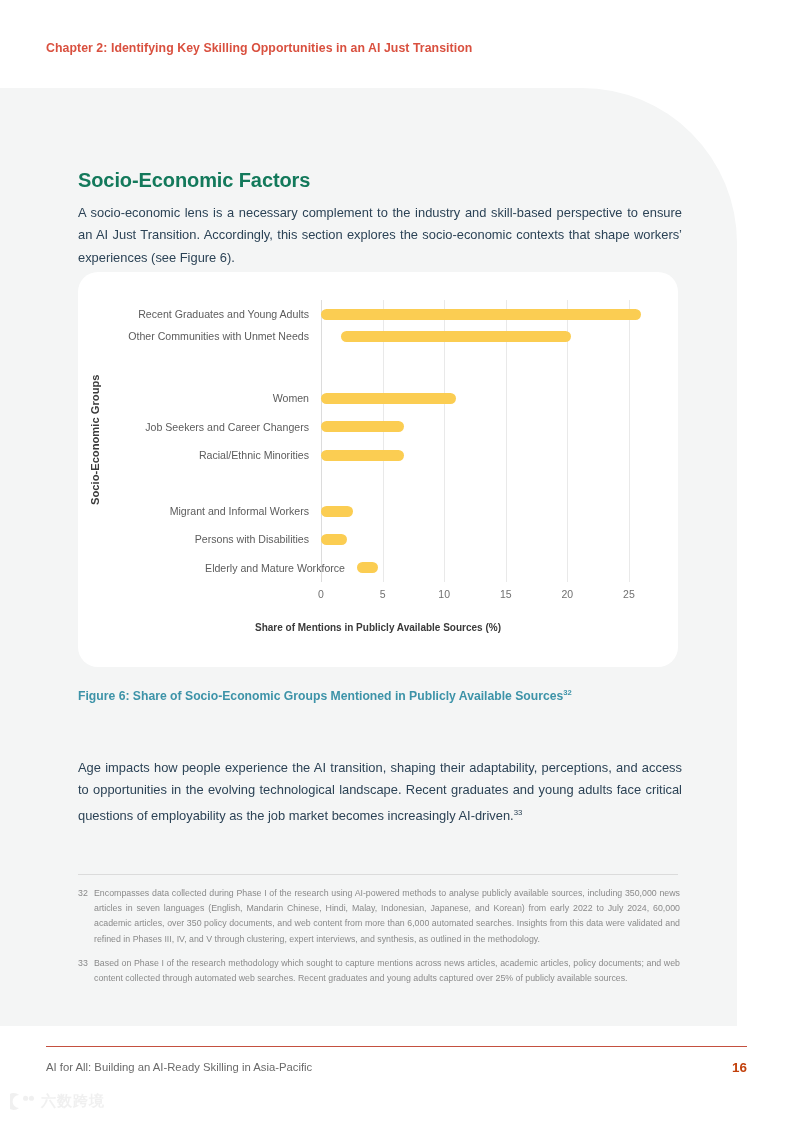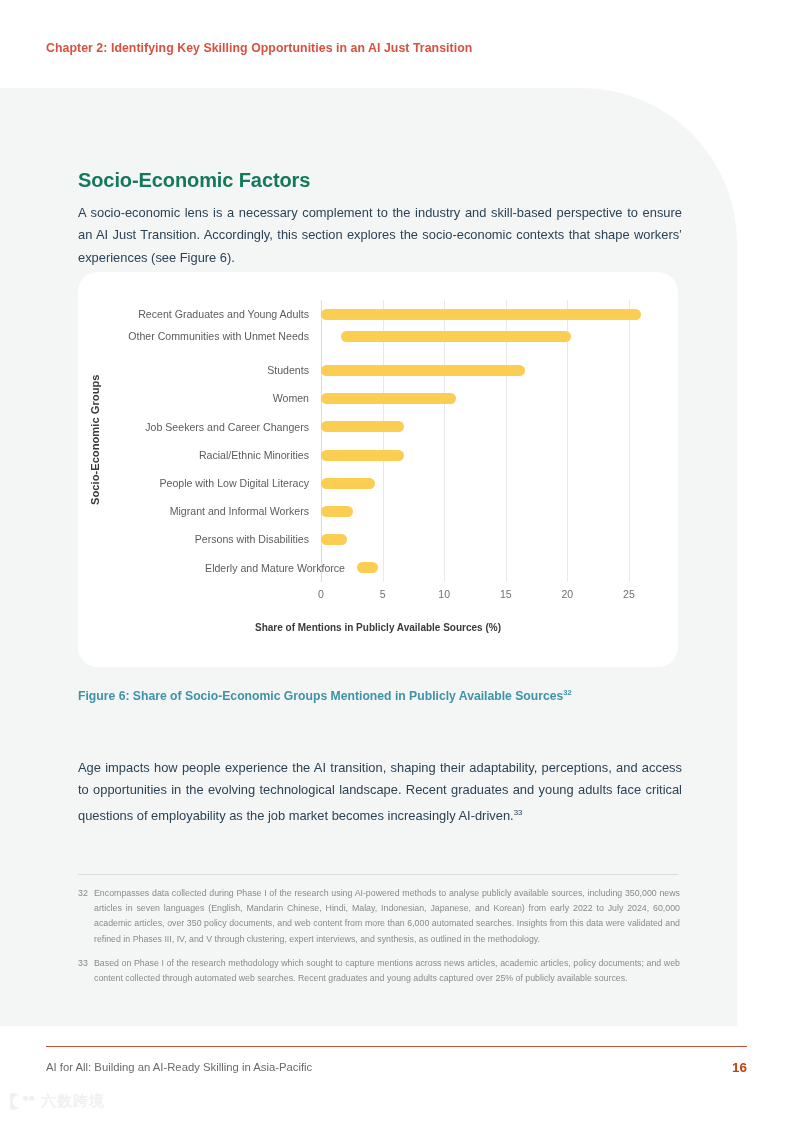--- a/index.html
+++ b/index.html
@@ -159,39 +159,31 @@
         </div>
       <div class="rows" id="bar-rows">
           <div class="row" style="top: 0px;">
             <span class="ylabel">Recent Graduates and Young Adults</span>
             <div class="bar" title="Recent Graduates and Young Adults: 26" style="width: 320.221px; background: rgb(251, 205, 82);"></div>
           </div>
           <div class="row" style="top: 22px; padding-left: 20px;">
             <span class="ylabel">Other Communities with Unmet Needs</span>
             <div class="bar" title="Other Communities with Unmet Needs: 18.7" style="width: 230.312px; background: rgb(251, 205, 82);"></div>
           </div>
-          <div class="row" style="top: 56.4px;">
-            <span class="ylabel">Students</span>
-            <div class="bar" title="Students: 16.6" style="width: 204.449px; background: rgb(251, 205, 82);"></div>
-          </div>
           <div class="row" style="top: 84.6px;">
             <span class="ylabel">Women</span>
             <div class="bar" title="Women: 11" style="width: 135.478px; background: rgb(251, 205, 82);"></div>
           </div>
           <div class="row" style="top: 112.8px;">
             <span class="ylabel">Job Seekers and Career Changers</span>
             <div class="bar" title="Job Seekers and Career Changers: 6.7" style="width: 82.5184px; background: rgb(251, 205, 82);"></div>
           </div>
           <div class="row" style="top: 141px;">
             <span class="ylabel">Racial/Ethnic Minorities</span>
             <div class="bar" title="Racial/Ethnic Minorities: 6.7" style="width: 82.5184px; background: rgb(251, 205, 82);"></div>
-          </div>
-          <div class="row" style="top: 169.2px;">
-            <span class="ylabel">People with Low Digital Literacy</span>
-            <div class="bar" title="People with Low Digital Literacy: 4.4" style="width: 54.1912px; background: rgb(251, 205, 82);"></div>
           </div>
           <div class="row" style="top: 197.4px;">
             <span class="ylabel">Migrant and Informal Workers</span>
             <div class="bar" title="Migrant and Informal Workers: 2.6" style="width: 32.0221px; background: rgb(251, 205, 82);"></div>
           </div>
           <div class="row" style="top: 225.6px;">
             <span class="ylabel">Persons with Disabilities</span>
             <div class="bar" title="Persons with Disabilities: 2.1" style="width: 25.864px; background: rgb(251, 205, 82);"></div>
           </div>
           <div class="row" style="top: 253.8px; margin-left: 36px;">

